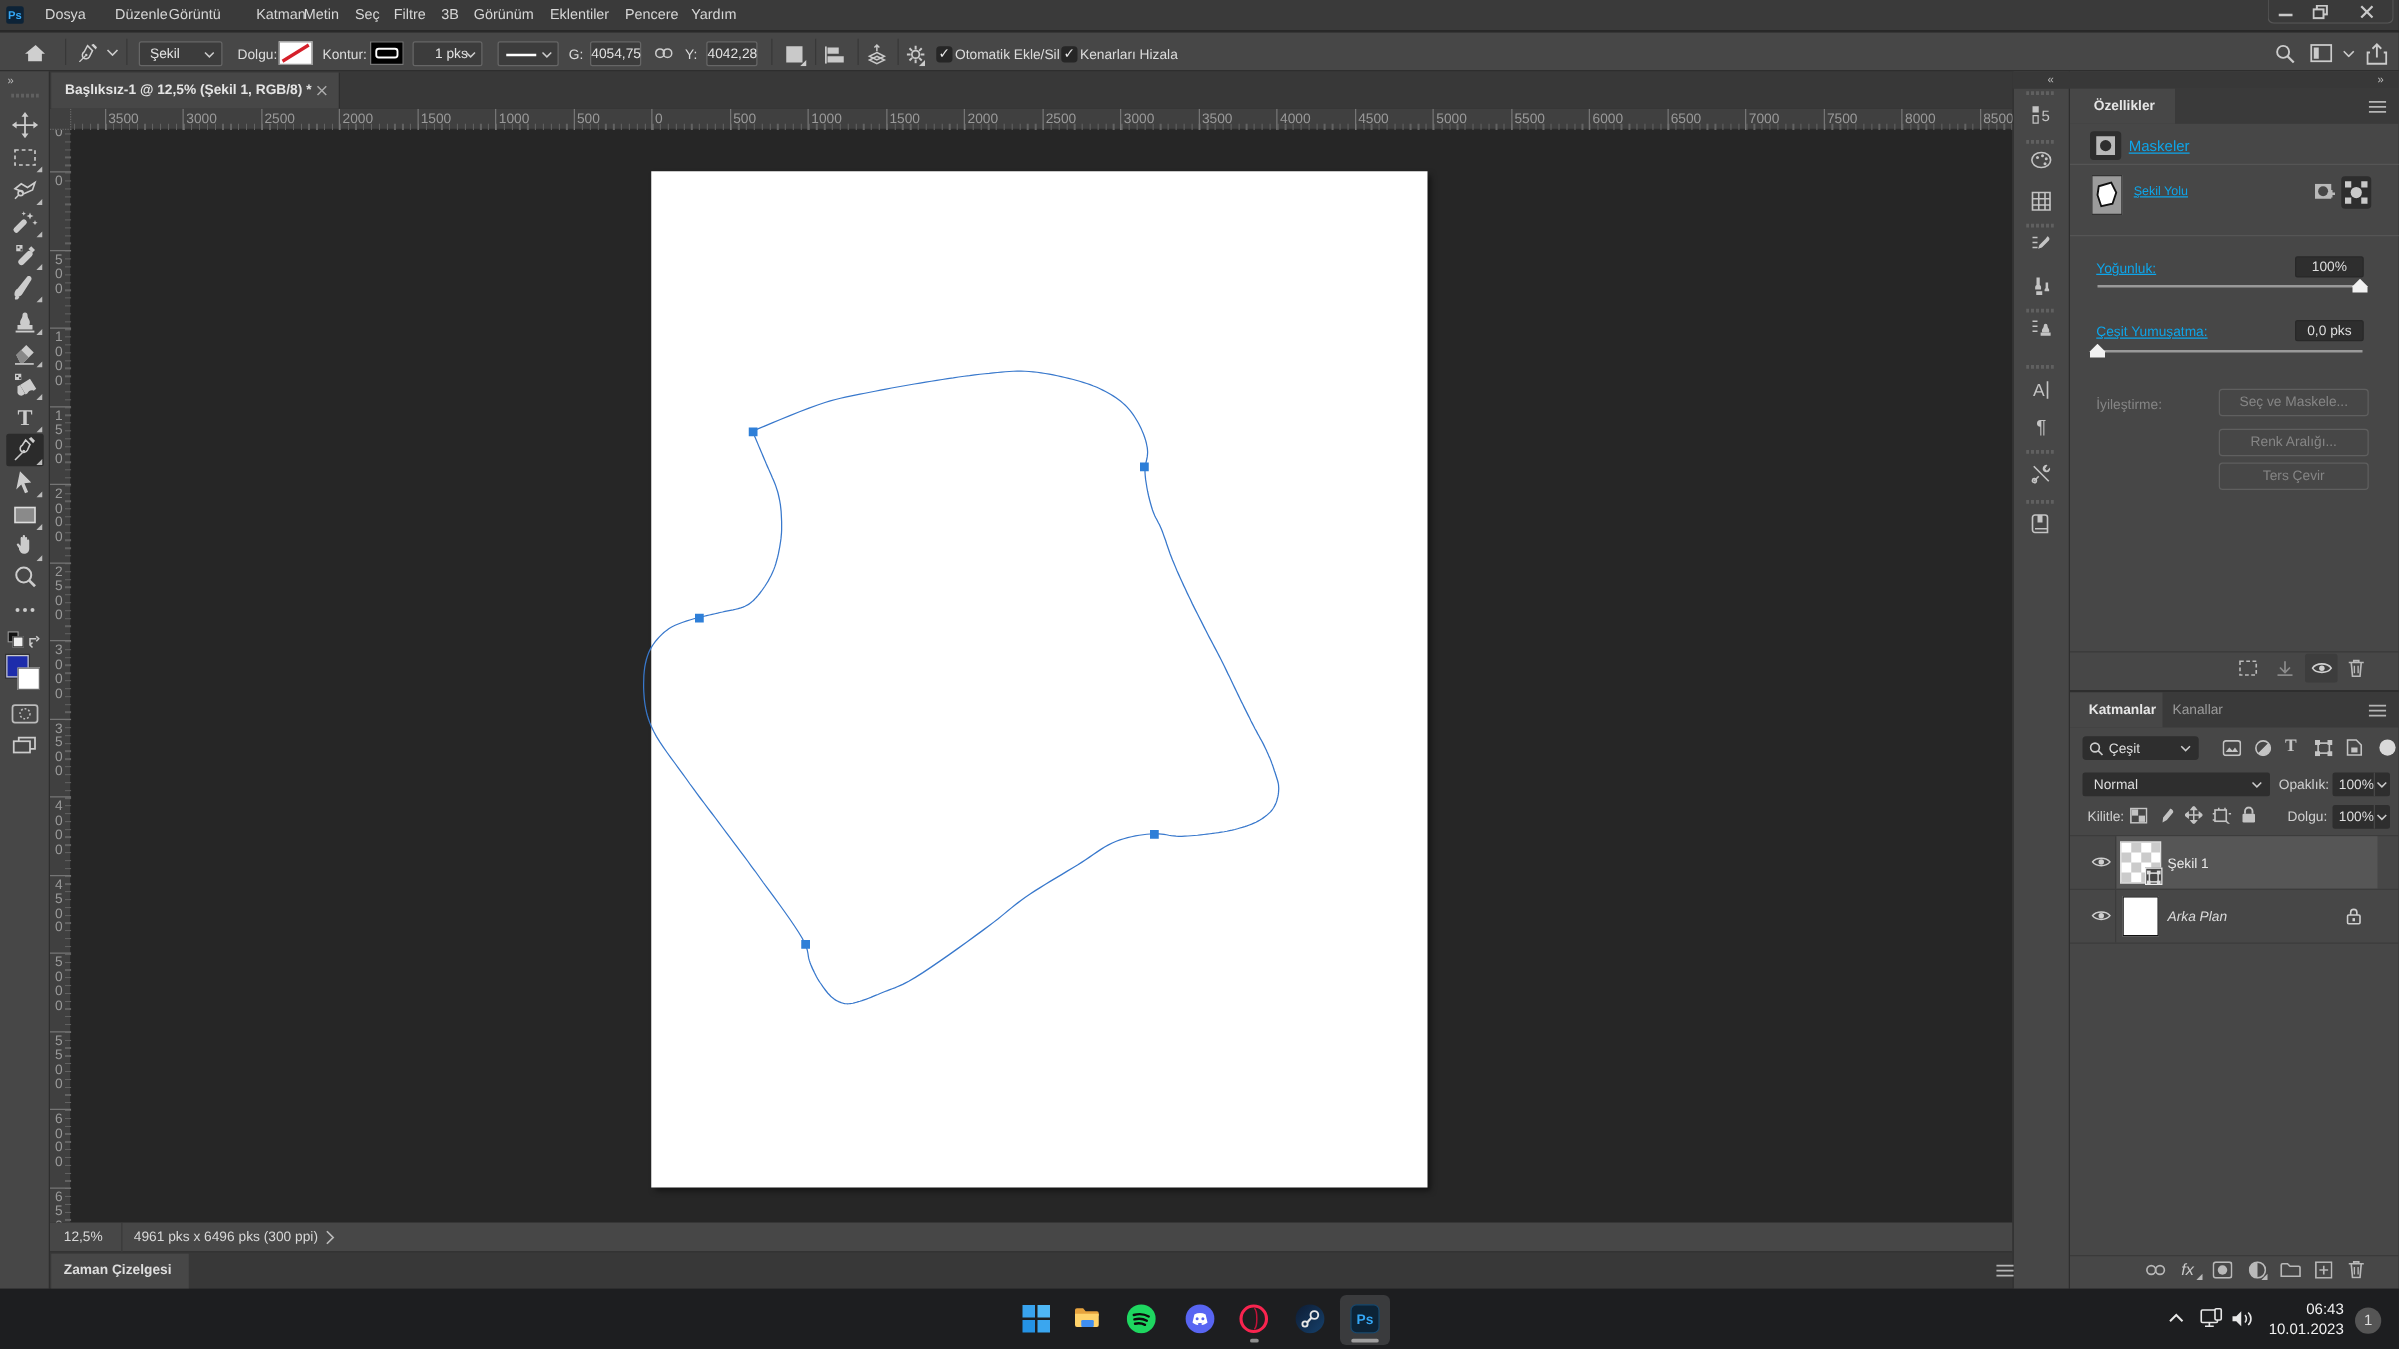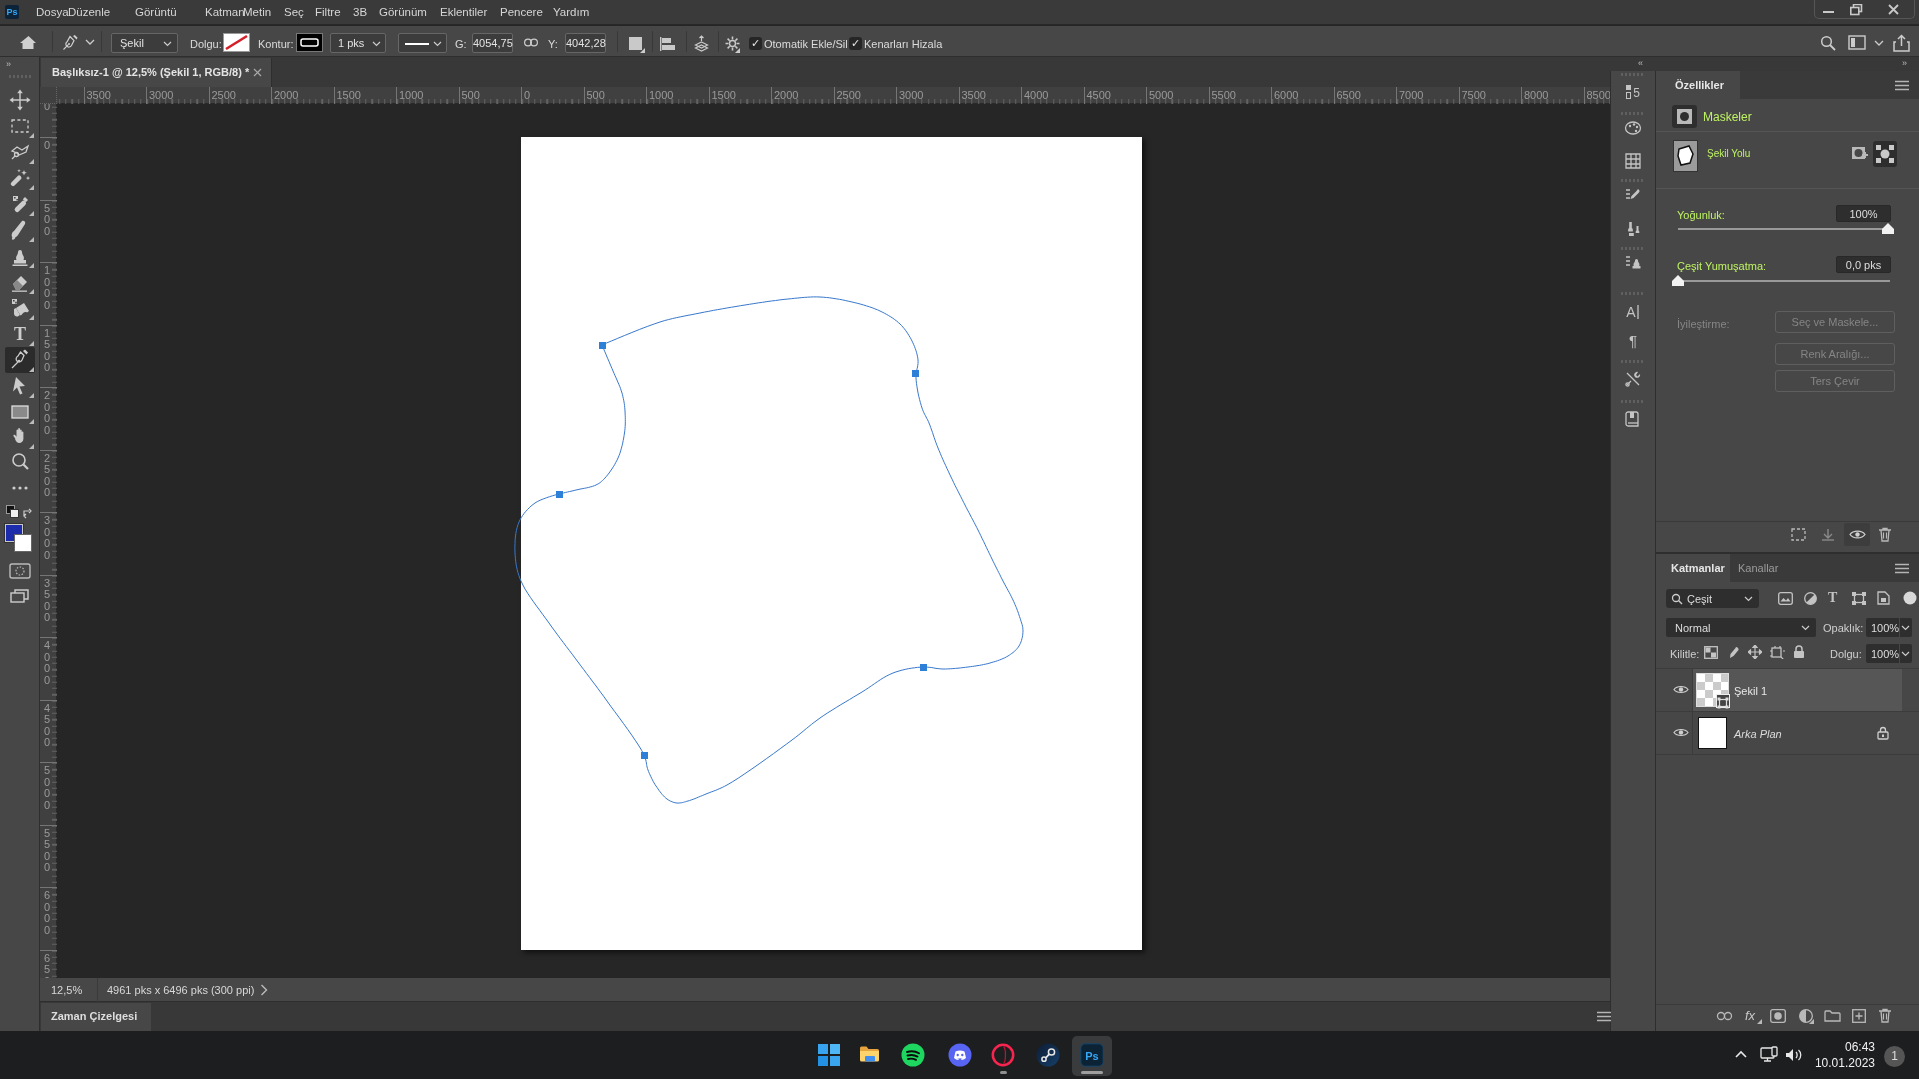--- a/index.html
+++ b/index.html
@@ -10,21 +10,21 @@
 .hlab { position:absolute; top:2px; font-size:11px; color:#9a9a9a; }
 .vmaj { position:absolute; left:0; width:17px; height:1px; background:#757575; }
 .vlab { position:absolute; left:4px; font-size:11px; color:#9a9a9a; line-height:11.5px; }
 .mtxt { position:absolute; top:6px; color:#d6d6d6; font-size:11.5px; }
 .sep  { position:absolute; width:1px; background:#383838; }
 .obox { position:absolute; background:#3c3c3c; border:1px solid #666; border-radius:2px;
   color:#e2e2e2; font-size:11px; }
 .chk  { position:absolute; top:37px; width:13px; height:13px; background:#262626; border-radius:3px;
   color:#e8e8e8; font-size:11px; text-align:center; line-height:13px; }
 .olab { position:absolute; top:38px; font-size:11px; color:#dcdcdc; }
-.ptxt { position:absolute; font-size:11px; color:#bef264; }
+.ptxt { position:absolute; font-size:11px; color:#0ea5e9;text-decoration:underline; }
 .pbox { position:absolute; background:#2e2e2e; border:1px solid #282828; border-radius:2px;
   color:#dedede; font-size:11px; text-align:center; }
 .gbtn { position:absolute; left:1775px; width:120px; height:22px; border:1px solid #5f5f5f;
   border-radius:3px; color:#858585; font-size:11px; text-align:center; line-height:20px; }
 </style></head>
 <body>
 
 <div class="abs" style="left:0;top:0;width:1919px;height:25px;background:#3a3a3a;border-bottom:1px solid #282828"></div>
 <div class="abs" style="left:0;top:26px;width:1919px;height:31px;background:#474747;border-bottom:1px solid #2e2e2e"></div>
 <div class="abs" style="left:0;top:57px;width:40px;height:974px;background:#474747;border-right:1px solid #2e2e2e"></div>
@@ -41,21 +41,21 @@
 <div class="abs" style="left:1610px;top:57px;width:309px;height:14px;background:#383838"></div>
 <div class="abs" style="left:1656px;top:71px;width:263px;height:28px;background:#3a3a3a"></div>
 <div class="abs" style="left:1656px;top:71px;width:84px;height:28px;background:#474747"></div>
 <div class="abs" style="left:1656px;top:552px;width:263px;height:2px;background:#2e2e2e"></div>
 <div class="abs" style="left:1656px;top:554px;width:263px;height:28px;background:#3a3a3a"></div>
 <div class="abs" style="left:1656px;top:554px;width:74px;height:28px;background:#474747"></div>
 <div class="abs" style="left:0;top:1031px;width:1919px;height:48px;background:#1d1e20"></div>
 
 <div class="abs" style="left:5px;top:5px;width:14px;height:14px;background:#0d2337;border-radius:2px;color:#34a7f5;font-size:9px;font-weight:bold;text-align:center;line-height:14px">Ps</div>
 <div class="mtxt" style="left:36px">Dosya</div>
-<div class="mtxt" style="left:68px">Düzenle</div>
+<div class="mtxt" style="left:92px">Düzenle</div>
 <div class="mtxt" style="left:135px">Görüntü</div>
 <div class="mtxt" style="left:205px">Katman</div>
 <div class="mtxt" style="left:243px">Metin</div>
 <div class="mtxt" style="left:284px">Seç</div>
 <div class="mtxt" style="left:315px">Filtre</div>
 <div class="mtxt" style="left:353px">3B</div>
 <div class="mtxt" style="left:379px">Görünüm</div>
 <div class="mtxt" style="left:440px">Eklentiler</div>
 <div class="mtxt" style="left:500px">Pencere</div>
 <div class="mtxt" style="left:553px">Yardım</div>
@@ -87,21 +87,21 @@
       <path d="M1 1 L4.5 4.5 L8 1" stroke="#ccc" stroke-width="1.2" fill="none"></path>
     </svg></div>
 <div class="olab" style="left:190px">Dolgu:</div>
 <div class="abs" style="left:223px;top:33px;width:27px;height:19px;background:#fff;border:1px solid #999"><svg width="25" height="17">
       <path d="M2 15 L23 2" stroke="#d5202a" stroke-width="2.6"></path>
     </svg></div>
 <div class="olab" style="left:258px">Kontur:</div>
 <div class="abs" style="left:296px;top:33px;width:27px;height:19px;background:#000;border:1px solid #777"><svg width="25" height="17">
       <rect x="4" y="5" width="17" height="7" rx="2" fill="none" stroke="#fff" stroke-width="1.5"></rect>
     </svg></div>
-<div class="obox" style="left:330px;top:33px;width:56px;height:20px;line-height:18px;padding-left:7px">1 pks<svg style="position:absolute;right:4px;top:7px" width="9" height="6">
+<div class="obox" style="left:330px;top:33px;width:56px;height:20px;line-height:18px;padding-left:17px">1 pks<svg style="position:absolute;right:4px;top:7px" width="9" height="6">
       <path d="M1 1 L4.5 4.5 L8 1" stroke="#ccc" stroke-width="1.2" fill="none"></path>
     </svg></div>
 <div class="obox" style="left:398px;top:33px;width:49px;height:20px">
     <div style="position:absolute;left:6px;top:9px;width:24px;height:2px;background:#fff"></div>
     <svg style="position:absolute;right:4px;top:7px" width="9" height="6">
       <path d="M1 1 L4.5 4.5 L8 1" stroke="#ccc" stroke-width="1.2" fill="none"></path>
     </svg>
   </div>
 <div class="olab" style="left:455px">G:</div>
 <div class="obox" style="left:472px;top:33px;width:41px;height:20px;line-height:18px;text-align:center;font-size:11px">4054,75</div>

